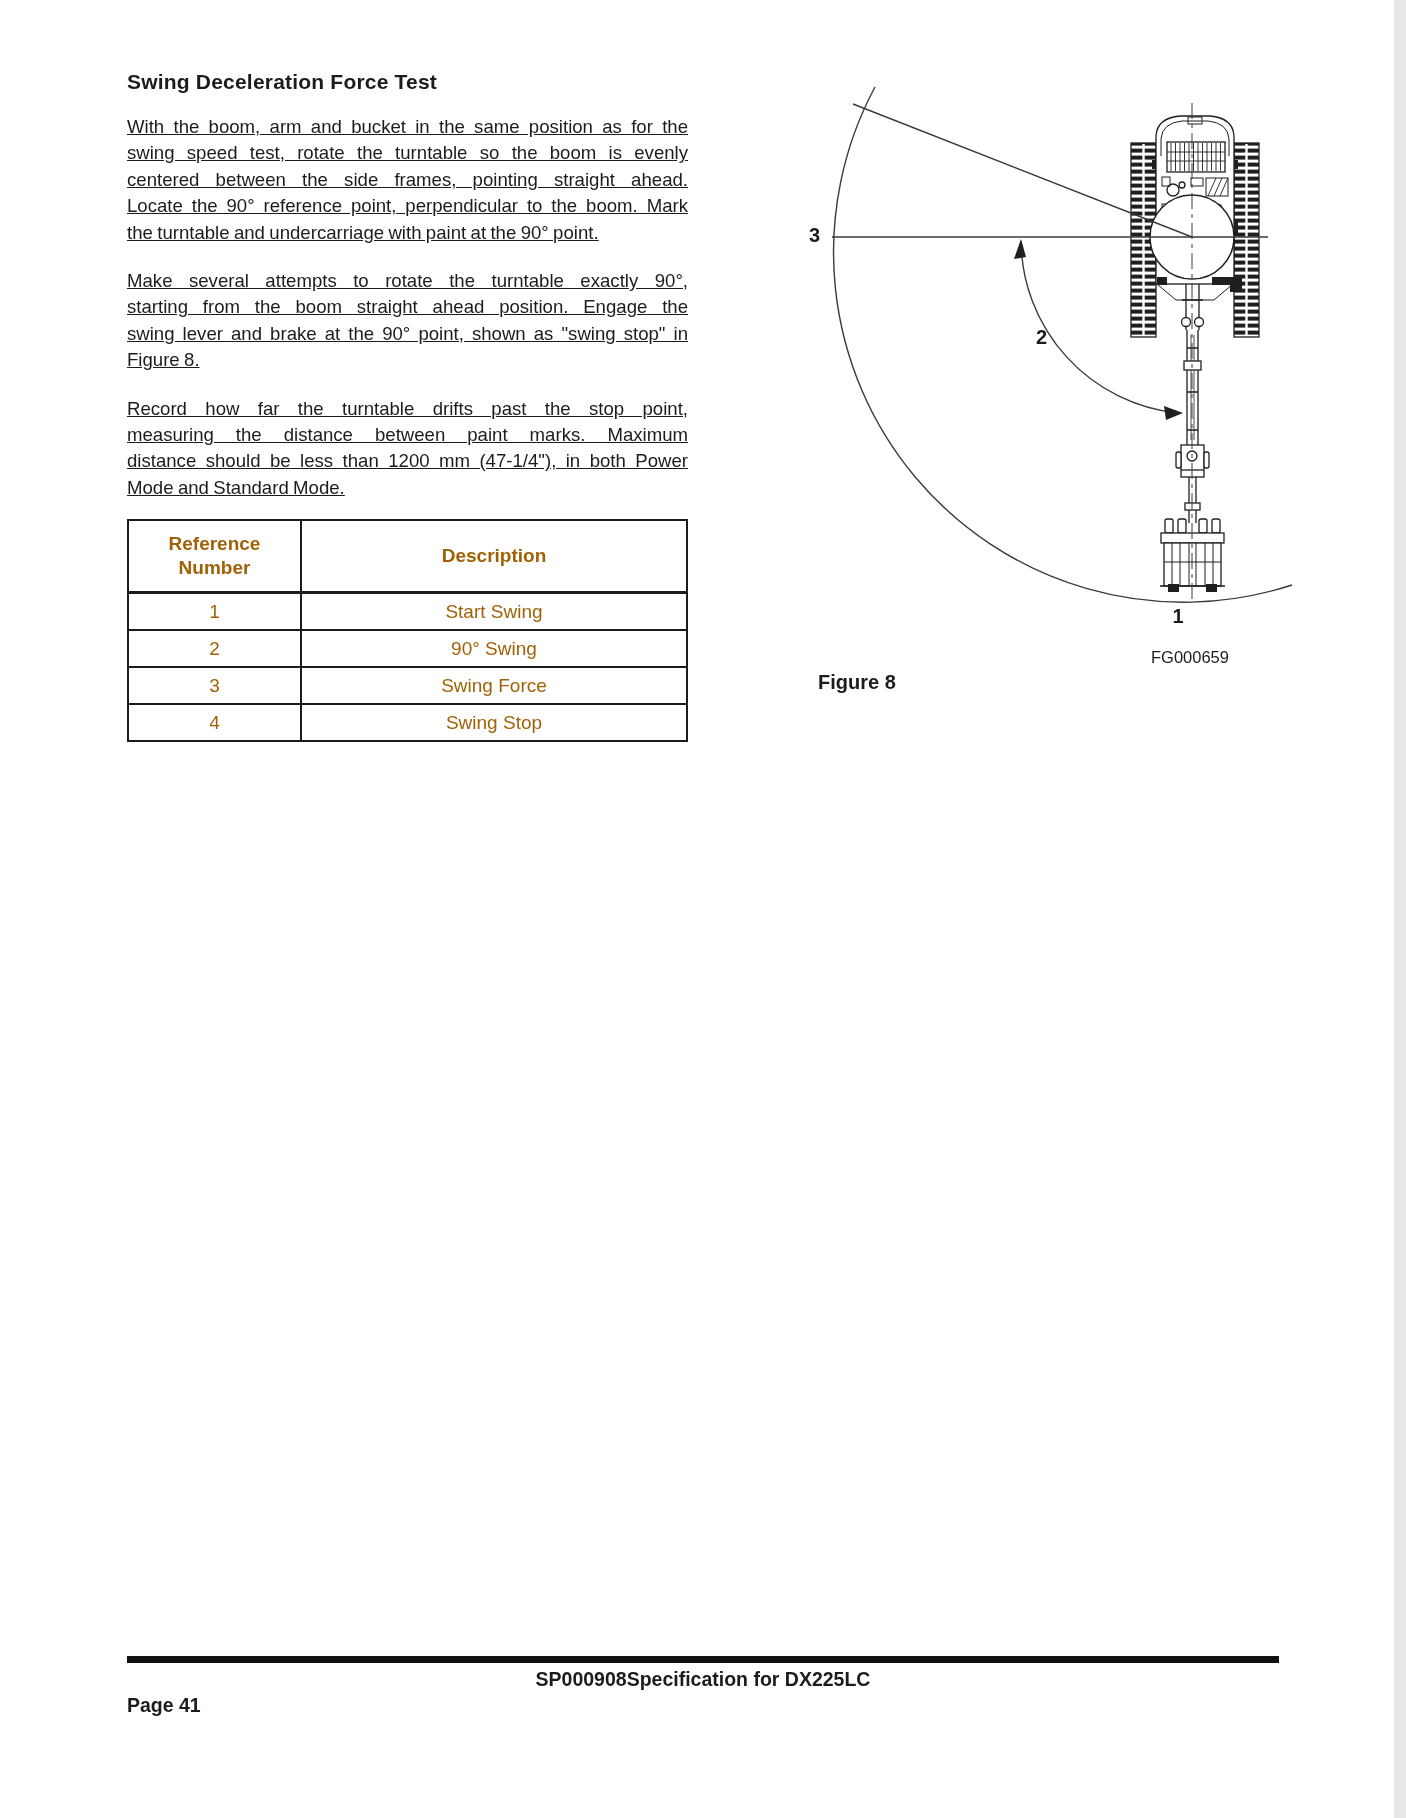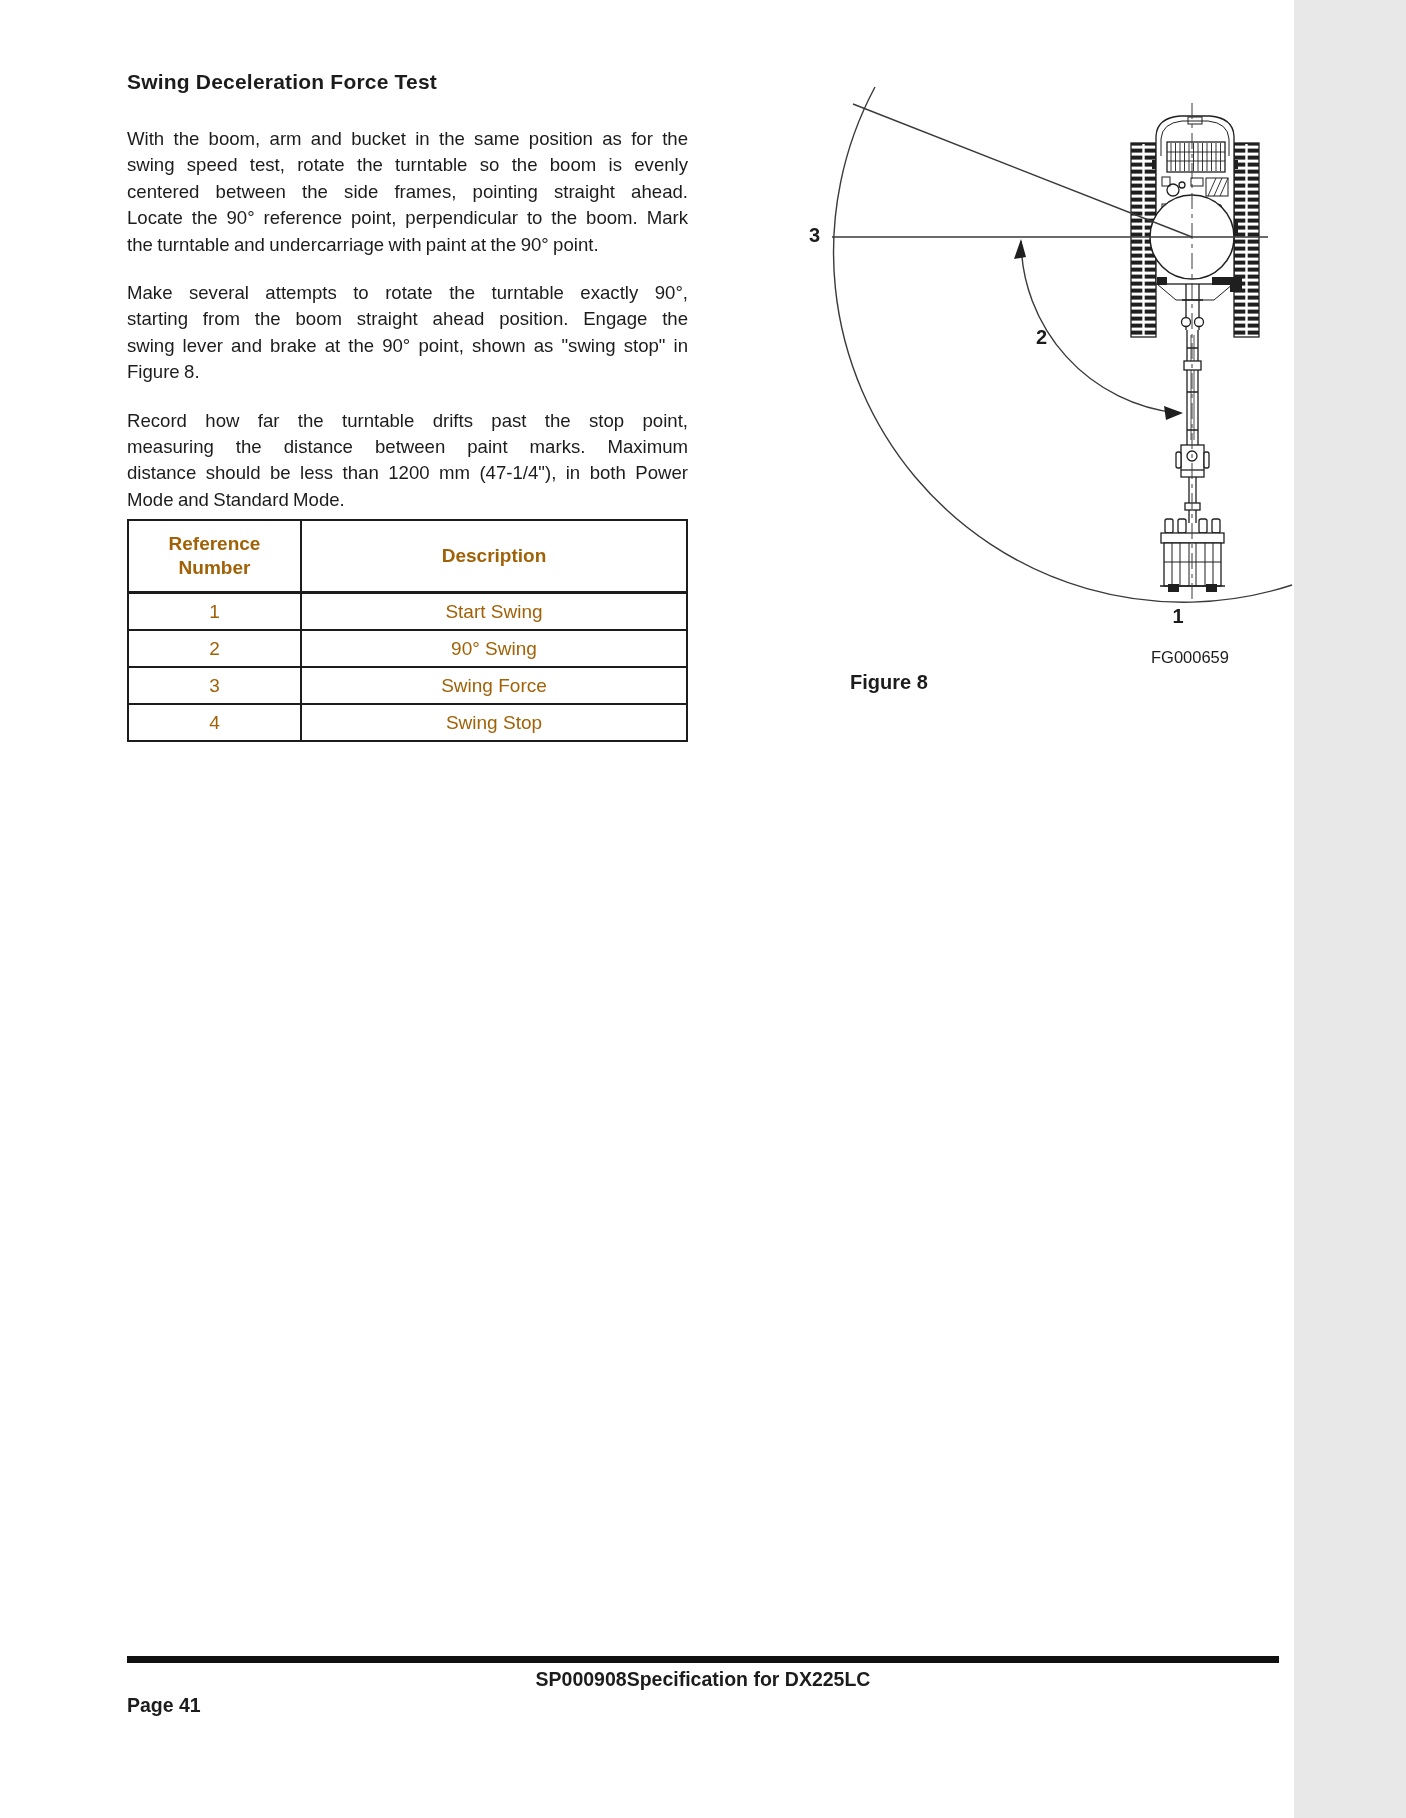--- a/index.html
+++ b/index.html
@@ -1,28 +1,28 @@
 <!DOCTYPE html>
 <html><head>
 <meta charset="utf-8">
 <style>
   html,body { margin:0; padding:0; background:#e8e8e8; }
   .page {
-    position:relative; width:1294px; height:1818px;
+    position:relative; width:1394px; height:1818px;
     background:#ffffff; color:#1c1c1c; overflow:hidden;
     font-family:"Liberation Sans", sans-serif;
   }
   .abs { position:absolute; }
 
   .heading {
     left:127px; top:70px; font-size:21px; font-weight:bold; letter-spacing:0.2px;
   }
 
   .textcol { left:127px; top:110px; width:561px; }
-  .para { margin:16px 0 22px 0; }
+  .para { margin:4px 0 22px 0;text-decoration:underline; }
   .jline {
     font-size:18.6px; line-height:26.4px; height:26.4px; overflow:hidden;
     word-spacing:-0.8px;
     text-align:justify; text-align-last:justify;
   }
   .jline.last { text-align-last:left; }
 
   table.ref {
     position:absolute; left:127px; top:519px; width:561px;
     border-collapse:collapse; table-layout:fixed;
@@ -202,21 +202,21 @@
     </g>
 
     <polygon points="1021,239 1014,259 1026,257" fill="#1f1f1f"></polygon>
     <polygon points="1183,413 1164,406 1166,420" fill="#1f1f1f"></polygon>
   </svg>
 
   <div class="abs fig-label" style="left:809px; top:224px;">3</div>
   <div class="abs fig-label" style="left:1036px; top:326px;">2</div>
   <div class="abs fig-label" style="left:1168px; top:605px; width:20px; text-align:center;">1</div>
   <div class="abs fig-code" style="left:1115px; top:648px;">FG000659</div>
-  <div class="abs fig-caption" style="left:818px; top:671px;margin-left:32px;">Figure 8</div>
+  <div class="abs fig-caption" style="left:818px; top:671px;">Figure 8</div>
 
   <div class="abs footer-rule"></div>
   <div class="abs footer-row">
     <span>SP000908</span>
     <span>Specification for DX225LC</span>
   </div>
   <div class="abs footer-page">Page 41</div>
 
 </div>
 

